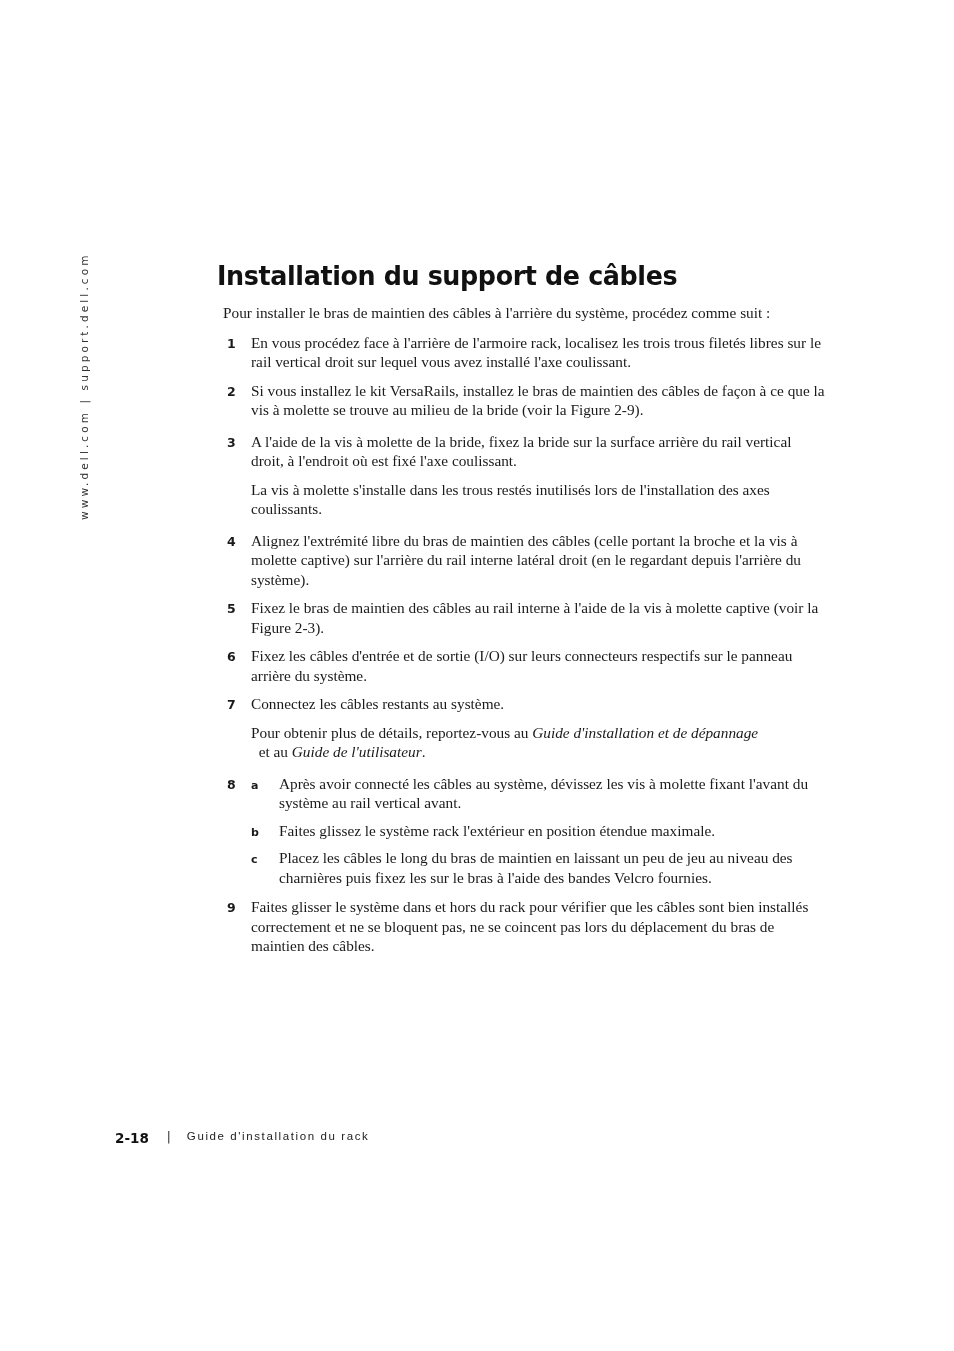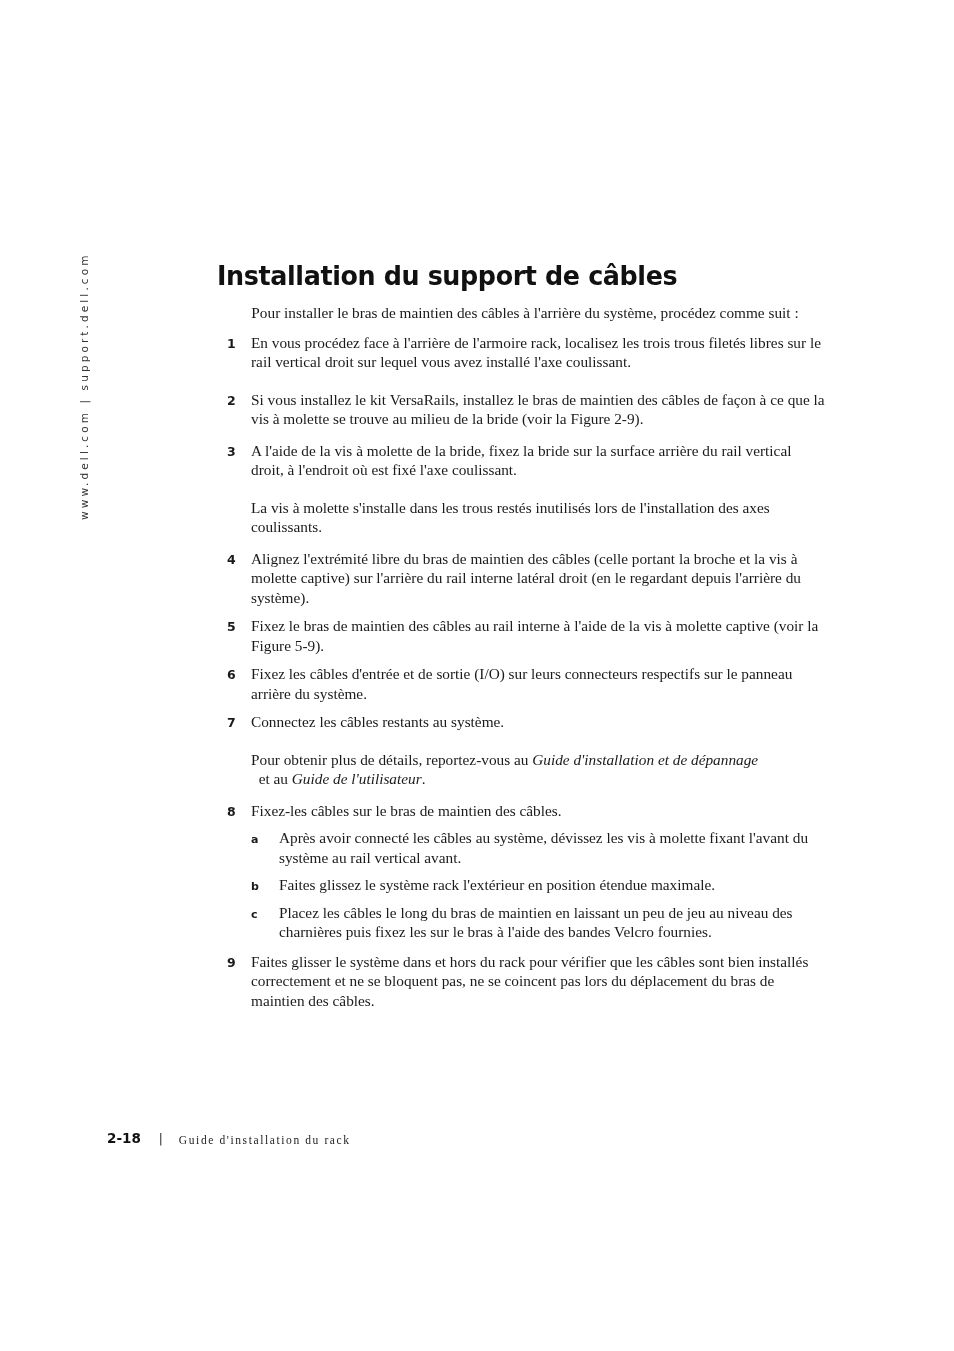--- a/index.html
+++ b/index.html
@@ -13,42 +13,42 @@
     .title {
       position: absolute; left: 217px; top: 260px; margin: 0;
       font-family: "DejaVu Sans", sans-serif; font-weight: bold; font-size: 27px;
       letter-spacing: -0.4px; color: #111; transform: scaleX(0.94); transform-origin: left;
       white-space: nowrap;
     }
     .content {
       position: absolute; left: 217px; top: 303px; width: 610px;
       font-family: "Liberation Serif", serif; font-size: 15.3px; line-height: 19.5px; color: #1a1a1a;
     }
-    .intro { margin: 0 0 10px 6px; white-space: nowrap; text-align: center; }
+    .intro { margin: 0 0 10px 6px; white-space: nowrap; }
     .step { position: relative; padding-left: 34px; margin: 0 0 9px 0; }
     .step-num {
       position: absolute; left: 10px; top: 1px;
       font-family: "DejaVu Sans", sans-serif; font-weight: bold; font-size: 12.5px;
     }
     .step p { margin: 0; }
-    .step .note { margin-top: 18px; margin-bottom: 12px; }
+    .step .note { margin-top: 9px; margin-bottom: 12px; }
     .sub { position: relative; padding-left: 28px; margin: 8px 0 0 0; }
     .sub-letter {
       position: absolute; left: 0; top: 2px;
       font-family: "DejaVu Sans", sans-serif; font-weight: bold; font-size: 11px;
     }
     .sub-list { margin-bottom: 10px; }
     em { font-style: italic; }
     .footer {
-      position: absolute; left: 107px; top: 1130px; white-space: nowrap;
-      display: flex; align-items: flex-end;
+      position: absolute; left: 115px; top: 1130px; white-space: nowrap;
+      display: flex; align-items: flex-start;
     }
     .page-num { font-family: "DejaVu Sans", sans-serif; font-weight: bold; font-size: 13.5px; color: #111; }
     .sep { font-family: "DejaVu Sans", sans-serif; font-size: 12px; margin: 0 16px 0 18px; color: #222; }
-    .guide { font-family: Liberation Serif, serif; font-size: 11.5px; letter-spacing: 1.6px; color: #222; }
+    .guide { font-family: Liberation Sans, sans-serif; font-size: 11.5px; letter-spacing: 1.6px; color: #222; }
   </style>
 </head>
 <body>
 
 <div class="side-url">www.dell.com | support.dell.com</div>
 
 <h1 class="title">Installation du support de câbles</h1>
 
 <div class="content">
   <p class="intro">Pour installer le bras de maintien des câbles à l'arrière du système, procédez comme suit :</p>
@@ -69,37 +69,36 @@
     <p class="note">La vis à molette s'installe dans les trous restés inutilisés lors de l'installation des axes coulissants.</p>
   </div>
 
   <div class="step">
     <span class="step-num">4</span>
     <p>Alignez l'extrémité libre du bras de maintien des câbles (celle portant la broche et la vis à molette captive) sur l'arrière du rail interne latéral droit (en le regardant depuis l'arrière du système).</p>
   </div>
 
   <div class="step">
     <span class="step-num">5</span>
-    <p>Fixez le bras de maintien des câbles au rail interne à l'aide de la vis à molette captive (voir la Figure 5-9).</p>
+    <p>Fixez le bras de maintien des câbles au rail interne à l'aide de la vis à molette captive (voir la Figure 2-3).</p>
   </div>
 
   <div class="step">
     <span class="step-num">6</span>
     <p>Fixez les câbles d'entrée et de sortie (I/O) sur leurs connecteurs respectifs sur le panneau arrière du système.</p>
   </div>
 
   <div class="step">
     <span class="step-num">7</span>
     <p>Connectez les câbles restants au système.</p>
     <p class="note"><span>Pour obtenir plus de détails, reportez-vous au </span><em>Guide d'installation et de dépannage</em><span style="white-space:pre">  et au </span><em>Guide de l'utilisateur</em><span>.</span></p>
   </div>
 
   <div class="step">
     <span class="step-num">8</span>
-    <p>Fixez-les câbles sur le bras de maintien des câbles.</p>
     <div class="sub-list">
       <div class="sub">
         <span class="sub-letter">a</span>
         <p>Après avoir connecté les câbles au système, dévissez les vis à molette fixant l'avant du système au rail vertical avant.</p>
       </div>
       <div class="sub">
         <span class="sub-letter">b</span>
         <p>Faites glissez le système rack l'extérieur en position étendue maximale.</p>
       </div>
       <div class="sub">

